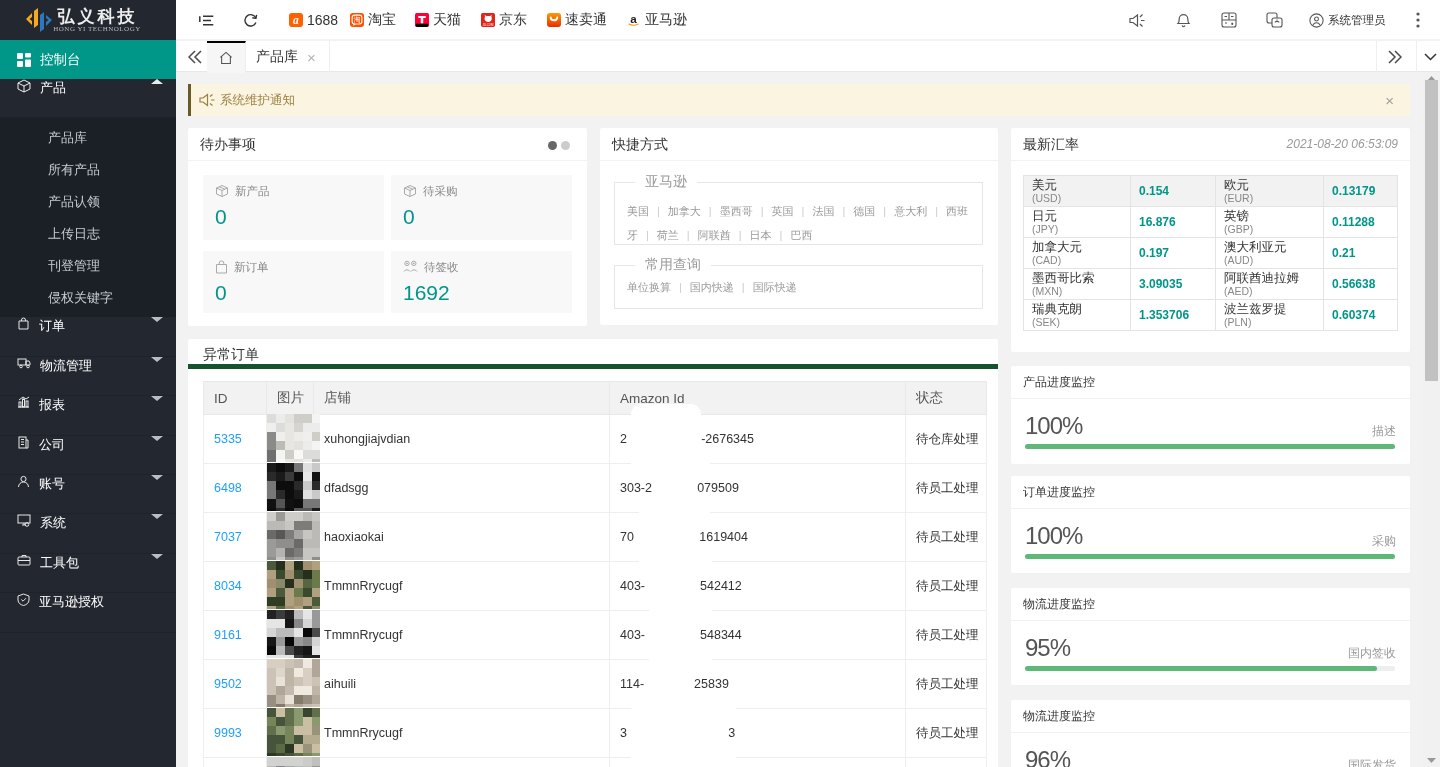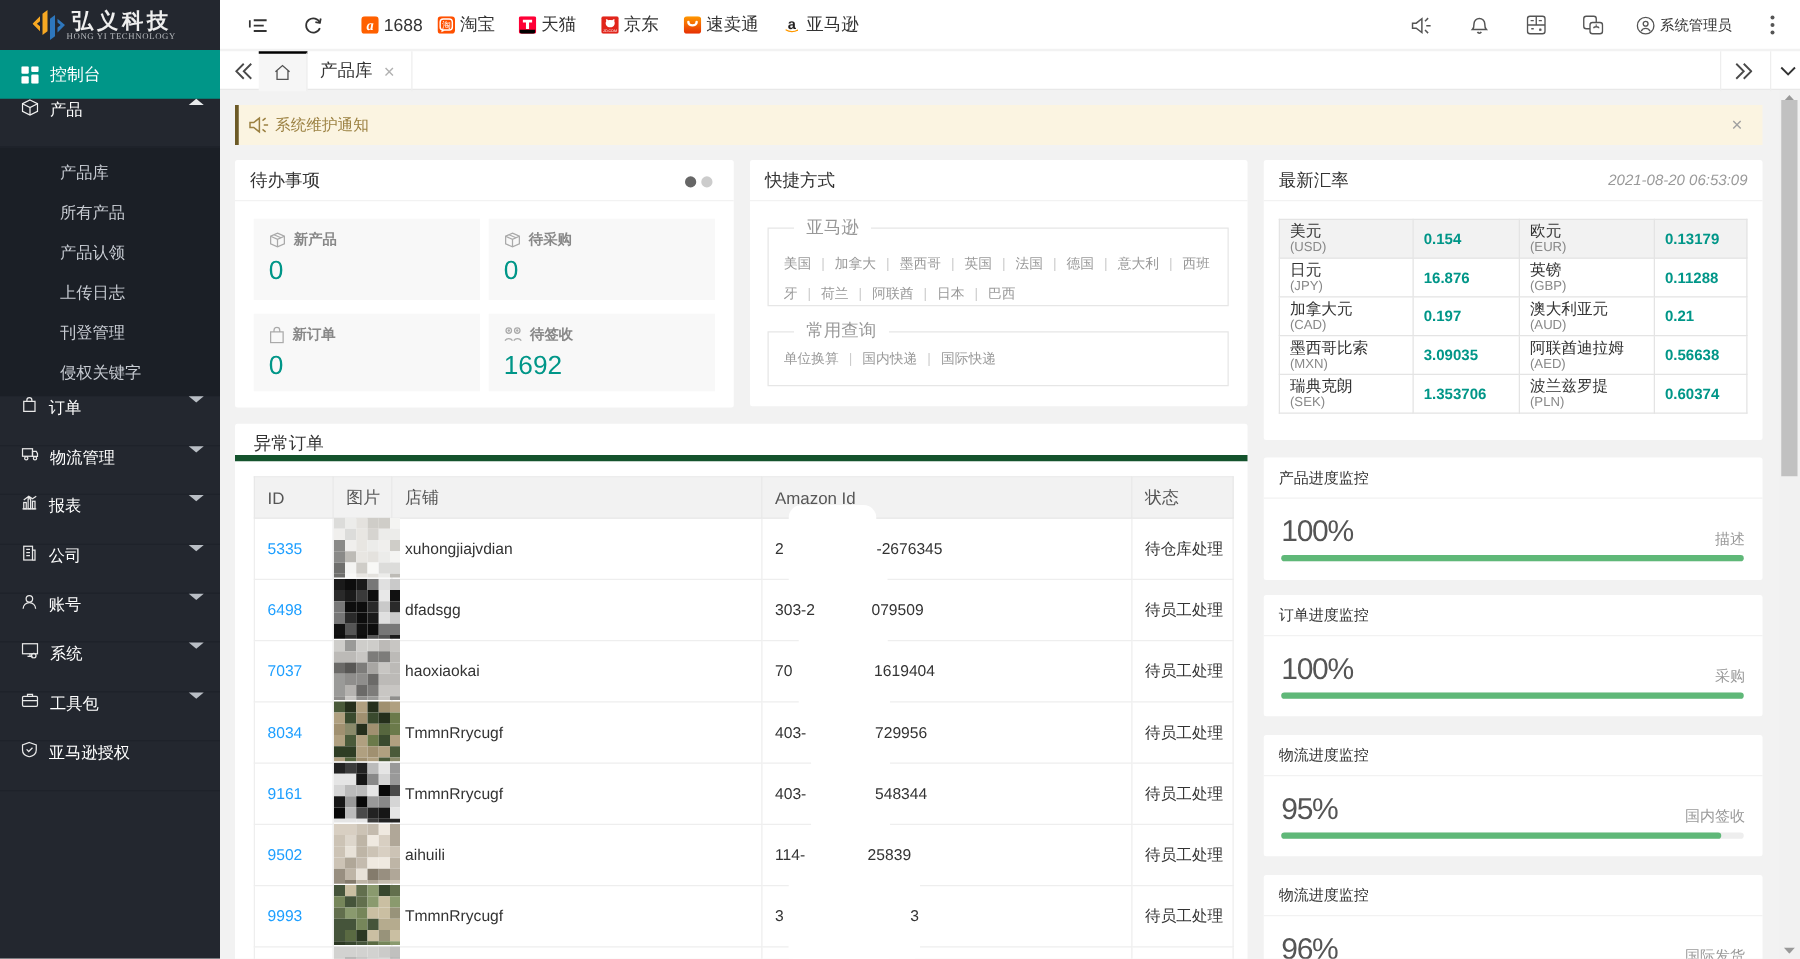--- a/index.html
+++ b/index.html
@@ -28,21 +28,21 @@
 #ptab { position:absolute; left:70px; top:0; width:84px; height:32px; border-right:1px solid #eee; display:flex; align-items:center; color:#333; font-size:14px; padding-left:10px; }
 #ptab .x { color:#b1b1b1; margin-left:9px; font-size:15px; }
 
 #content { position:absolute; left:176px; top:72px; width:1264px; height:695px; background:#f2f2f2; }
 #notice { position:absolute; left:12px; top:12px; width:1222px; height:32px; background:#fbf4e1; border-left:3px solid #6c5a26; color:#9b8041; display:flex; align-items:center; padding-left:6px; font-size:12.5px; }
 #notice .nx { position:absolute; right:16px; color:#a0a0a0; font-size:15px; }
 .card { position:absolute; background:#fff; border-radius:2px; }
 .chead { height:33px; line-height:33px; padding-left:12px; border-bottom:1px solid #f2f2f2; font-size:14px; color:#333; position:relative; }
 
 .tile { position:absolute; background:#f8f8f8; padding:9px 12px; }
-.tile .lab { color:#888; font-size:11.5px; display:flex; align-items:center; gap:6px;font-weight:bold; }
+.tile .lab { color:#888; font-size:11.5px; display:flex; align-items:flex-start; gap:6px; }
 .tile .num { color:#009688; font-size:21px; margin-top:6px; }
 
 .fset { position:absolute; border:1px solid #e6e6e6; color:#999; font-size:13px; }
 .fset legend { margin-left:20px; padding:0 10px; font-size:14px; color:#999; }
 .fset .links { padding:2px 12px 8px 12px; line-height:23.5px; color:#999; font-size:11px; white-space:nowrap; overflow:hidden; }
 .sep { color:#ccc; padding:0 8px; font-size:11px; }
 
 #rtable { position:absolute; left:12px; top:47px; width:375px; border-collapse:collapse; font-size:12.5px; }
 #rtable td { border:1px solid #e4e4e4; padding:0 8px; height:31px; }
 #rtable tr.g td { background:#f2f2f2; }
@@ -443,21 +443,21 @@
             <td class="id">7037</td>
             <td></td>
             <td>haoxiaokai</td>
             <td><b class="t">70</b><span class="gap" style="width:65.4px;"></span><b class="t">1619404</b><div class="blob" style="left:29px;width:71px;"></div></td>
             <td>待员工处理</td>
           </tr>
       <tr>
             <td class="id">8034</td>
             <td></td>
             <td>TmmnRrycugf</td>
-            <td><b class="t">403-</b><span class="gap" style="width:55.0px;"></span><b class="t">729956</b><div class="blob" style="left:39px;width:63px;"></div></td>
+            <td><b class="t">403-</b><span class="gap" style="width:55.0px;"></span><b class="t">542412</b><div class="blob" style="left:39px;width:63px;"></div></td>
             <td>待员工处理</td>
           </tr>
       <tr>
             <td class="id">9161</td>
             <td></td>
             <td>TmmnRrycugf</td>
             <td><b class="t">403-</b><span class="gap" style="width:55.0px;"></span><b class="t">548344</b><div class="blob" style="left:39px;width:63px;"></div></td>
             <td>待员工处理</td>
           </tr>
       <tr>

